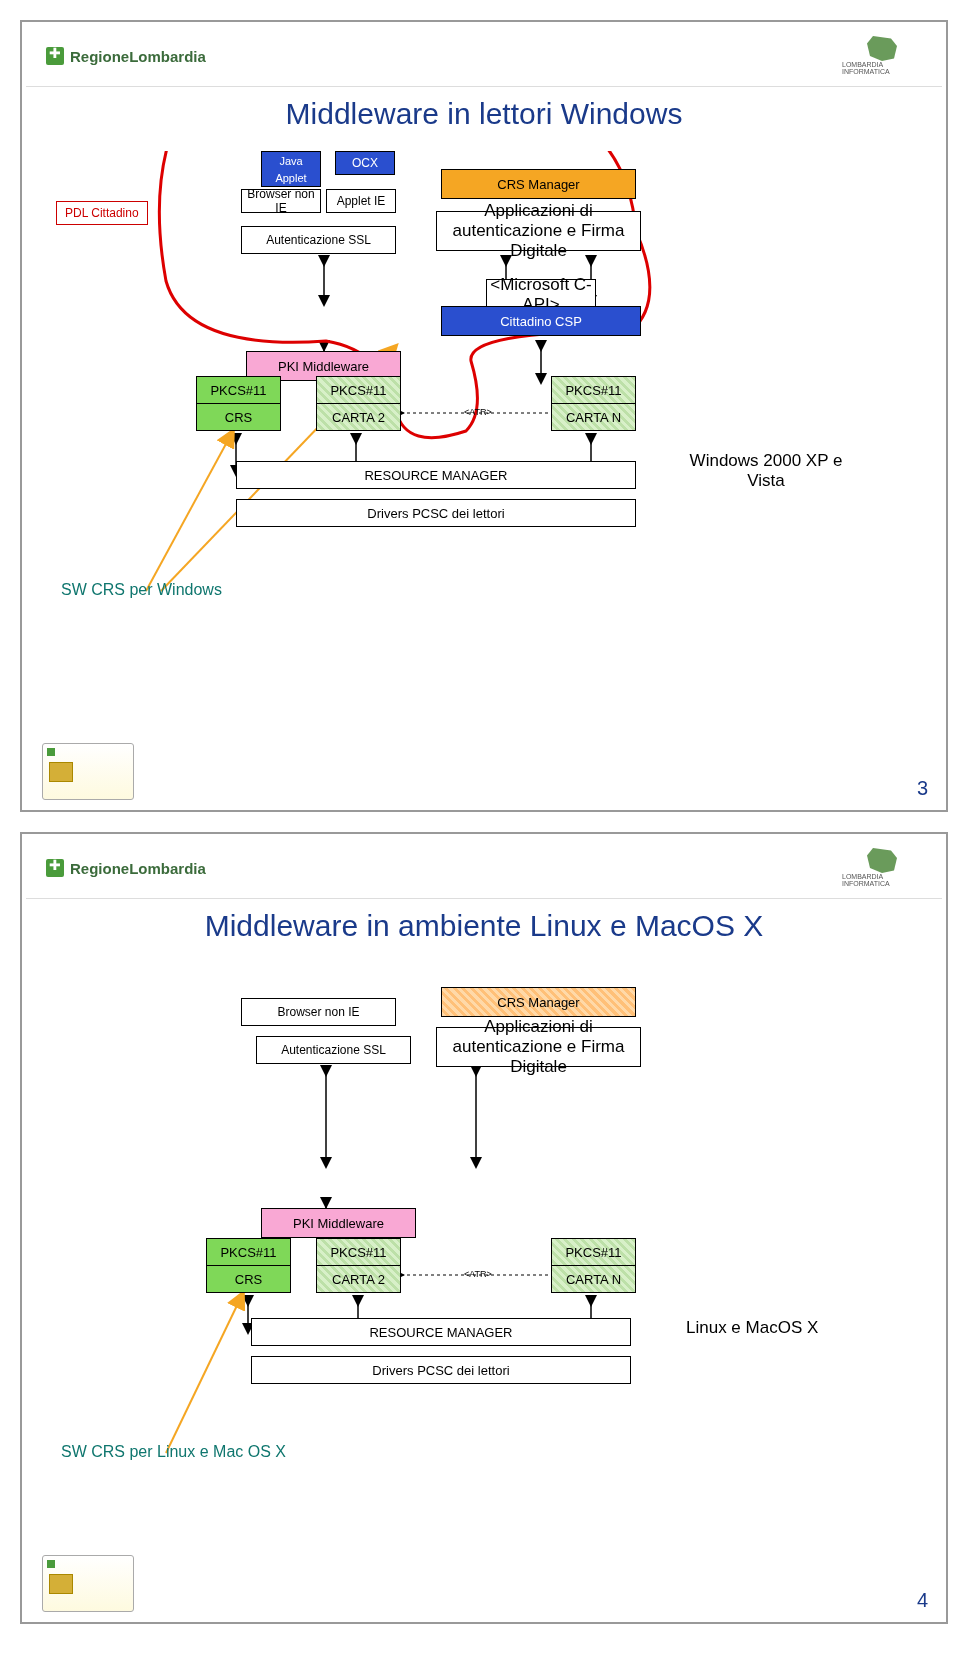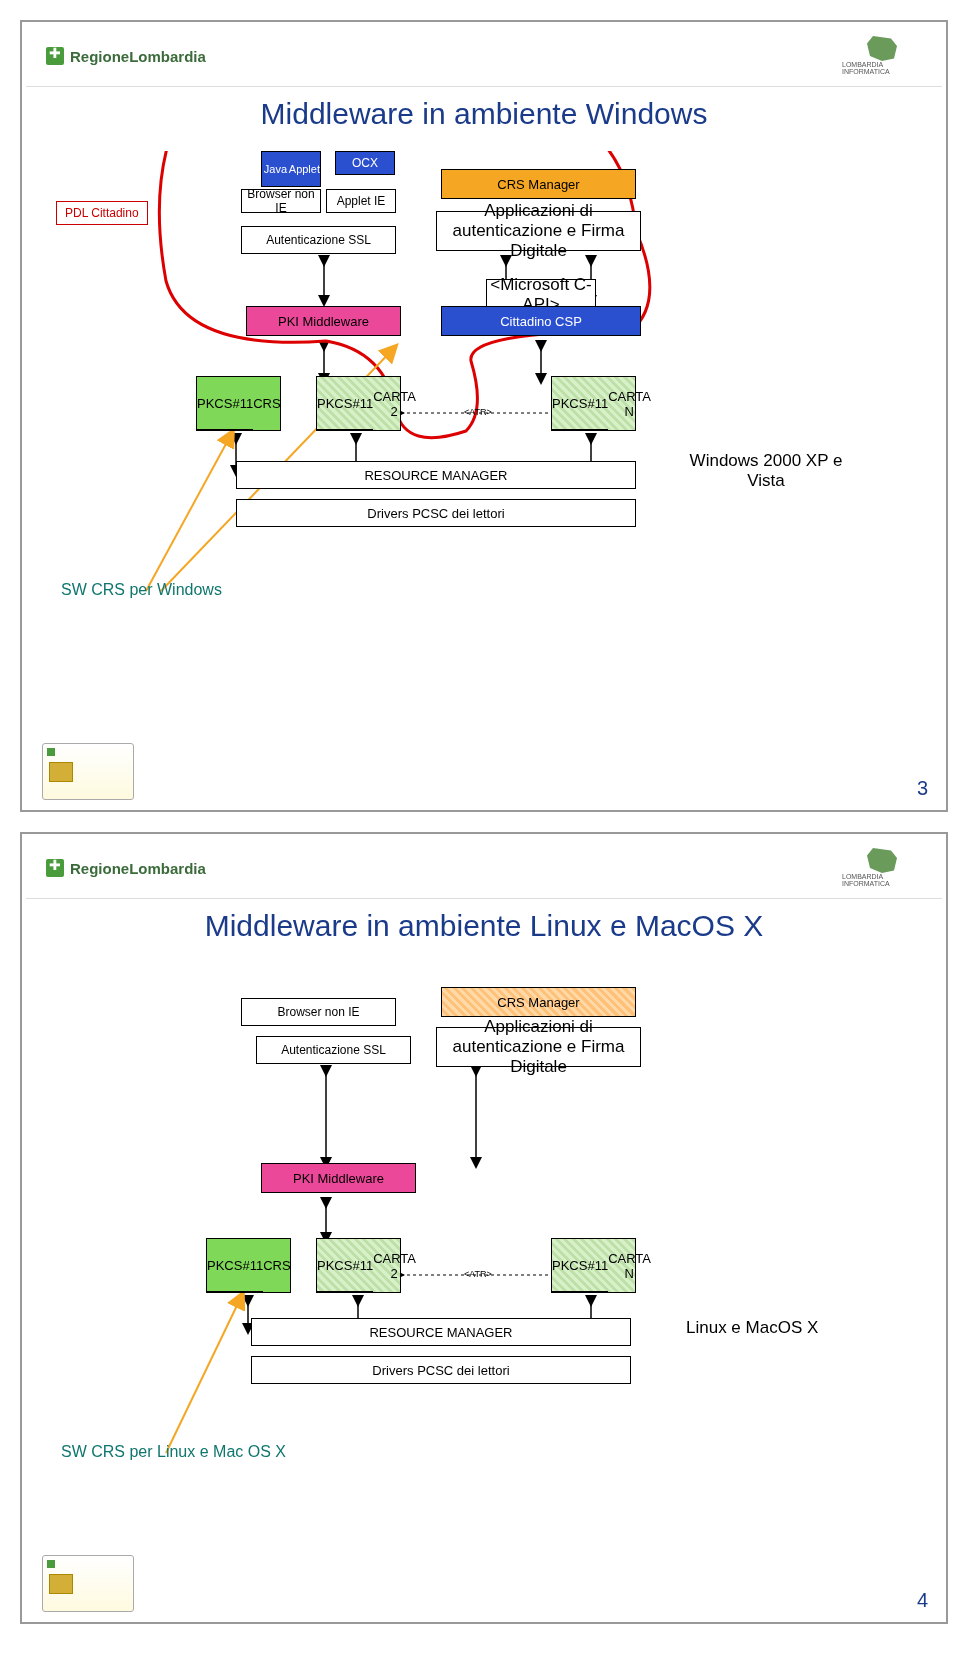--- a/index.html
+++ b/index.html
@@ -90,21 +90,21 @@
     font-size: 13px;
     background: #fff;
     box-sizing: border-box;
   }
 
   .box.small { font-size: 12px; }
   .box.tiny { font-size: 17px; }
 
   .blue-box { background: #2a4fcf; color: #fff; }
   .orange-box { background: #f5a623; }
-  .yellow-box { background: #ec4899; }
+  .yellow-box { background: #f9a8d4; margin-top: 45px; }
   .green-box { background: #7fd858; }
   .hatched {
     background: repeating-linear-gradient(45deg, #d8f0c8, #d8f0c8 3px, #bde0a8 3px, #bde0a8 6px);
   }
   .hatched-orange {
     background: repeating-linear-gradient(45deg, #ffd9a8, #ffd9a8 3px, #ffc078 3px, #ffc078 6px);
   }
 
   .label-red {
     color: #cc0000;
@@ -167,20 +167,21 @@
 
   svg.overlay {
     position: absolute;
     top: 0;
     left: 0;
     pointer-events: none;
   }
 
   .inner-stack {
     display: flex;
+    flex-direction: column;
     width: 100%;
     height: 100%;
   }
   .inner-stack > div {
     flex: 1;
     display: flex;
     align-items: center;
     justify-content: center;
     border-bottom: 1px solid #000;
   }
@@ -195,21 +196,21 @@
     <div class="logo-left">
       <div class="logo-square"></div>
       <div class="logo-text">RegioneLombardia</div>
     </div>
     <div class="logo-right">
       <div class="logo-right-shape"></div>
       <div>LOMBARDIA INFORMATICA</div>
     </div>
   </div>
 
-  <div class="slide-title">Middleware in ambiente Windows</div>
+  <div class="slide-title">Middleware in lettori Windows</div>
 
   <div class="diagram-area">
 
     <svg class="overlay" width="916" height="560">
 
       <line x1="298" y1="110" x2="298" y2="150" stroke="#000" stroke-width="1.5" marker-end="url(#ah1)" marker-start="url(#ah1)"></line>
       <line x1="480" y1="110" x2="480" y2="150" stroke="#000" stroke-width="1.5" marker-end="url(#ah1)" marker-start="url(#ah1)"></line>
       <line x1="565" y1="110" x2="565" y2="150" stroke="#000" stroke-width="1.5" marker-end="url(#ah1)" marker-start="url(#ah1)"></line>
 
       <line x1="298" y1="195" x2="298" y2="228" stroke="#000" stroke-width="1.5" marker-end="url(#ah1)" marker-start="url(#ah1)"></line>

